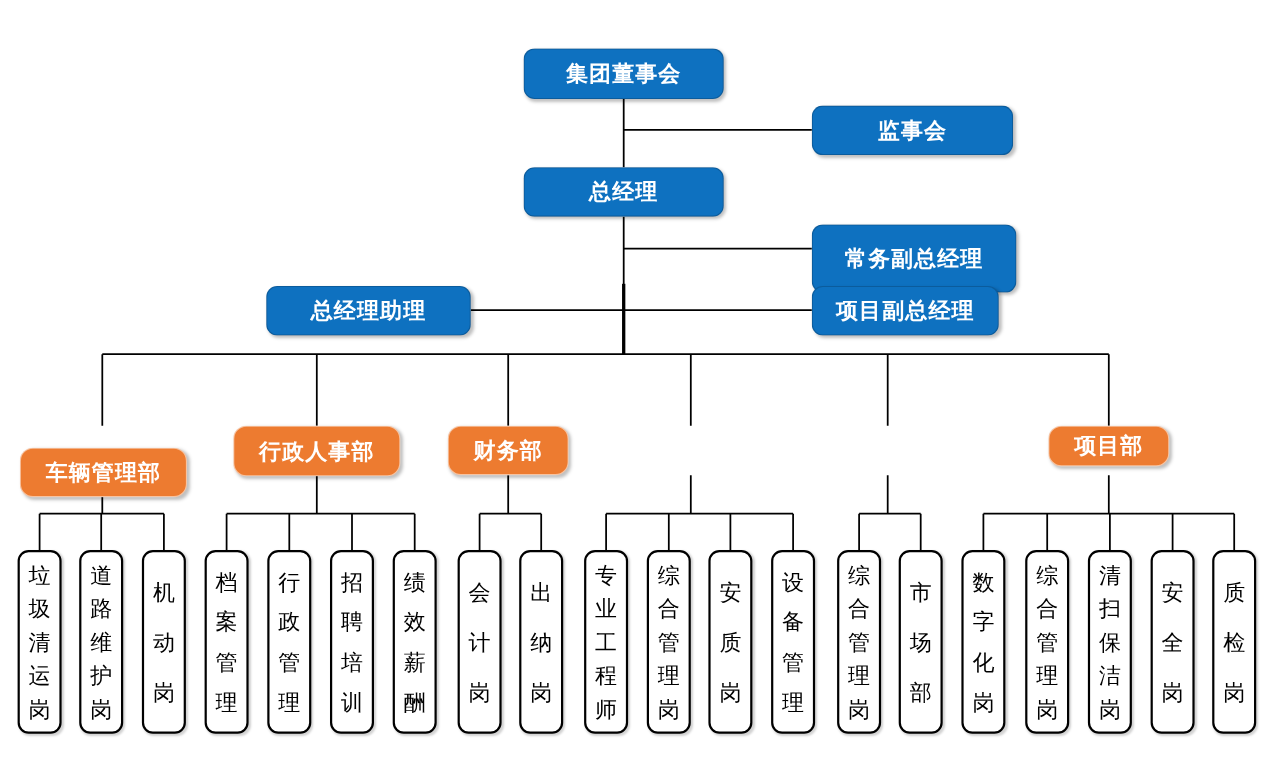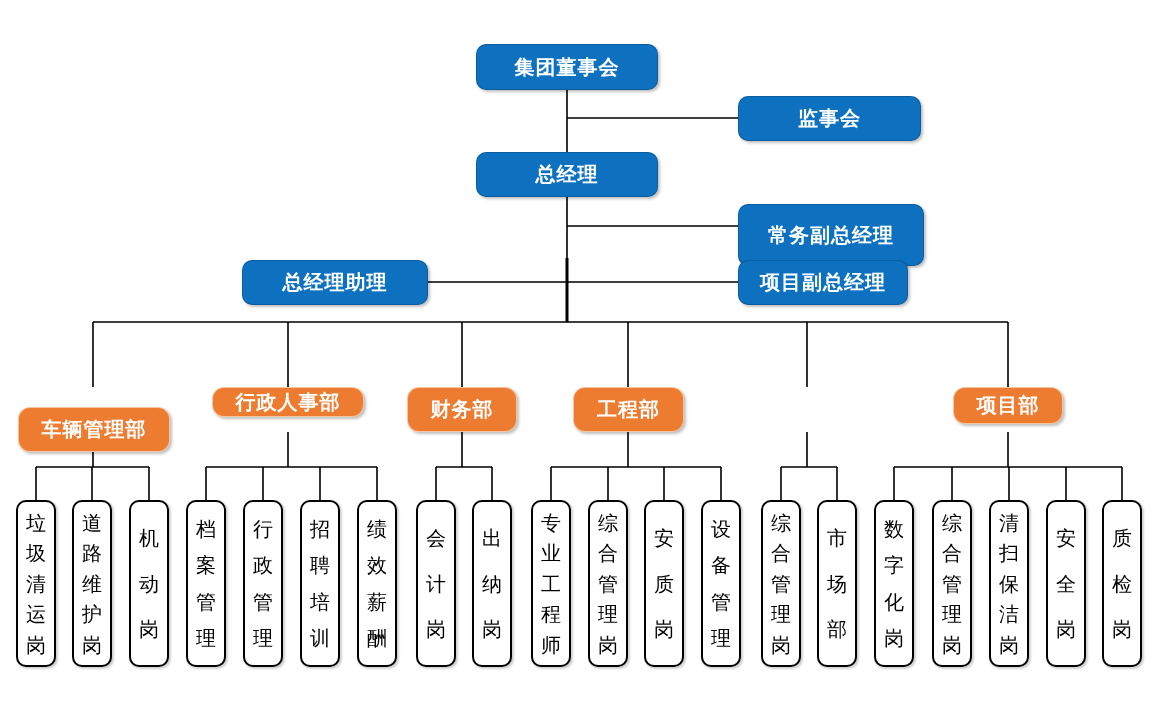--- a/index.html
+++ b/index.html
@@ -99,28 +99,25 @@
   <div class="node exec" style="left:242px; top:260px; width:186px; height:45px">
     <span>总经理助理</span>
   </div>
   <div class="node exec" style="left:738px; top:260px; width:170px; height:45px">
     <span>项目副总经理</span>
   </div>
 
   <div class="node dept" style="left:18px; top:407px; width:152px; height:45px">
     <span>车辆管理部</span>
   </div>
-  <div class="node dept" style="left:212px; top:387px; width:152px; height:30px">
+  <div class="node dept" style="left:212px; top:387px; width:152px; height:46px">
     <span>行政人事部</span>
   </div>
   <div class="node dept" style="left:407px; top:387px; width:110px; height:45px">
     <span>财务部</span>
-  </div>
-  <div class="node dept" style="left:573px; top:387px; width:111px; height:45px">
-    <span>工程部</span>
   </div>
   <div class="node dept" style="left:953px; top:387px; width:110px; height:37px">
     <span>项目部</span>
   </div>
 
   <div class="post" style="left:16px">
     <span class="vtext">
         <span>垃</span>
         <span>圾</span>
         <span>清</span>

